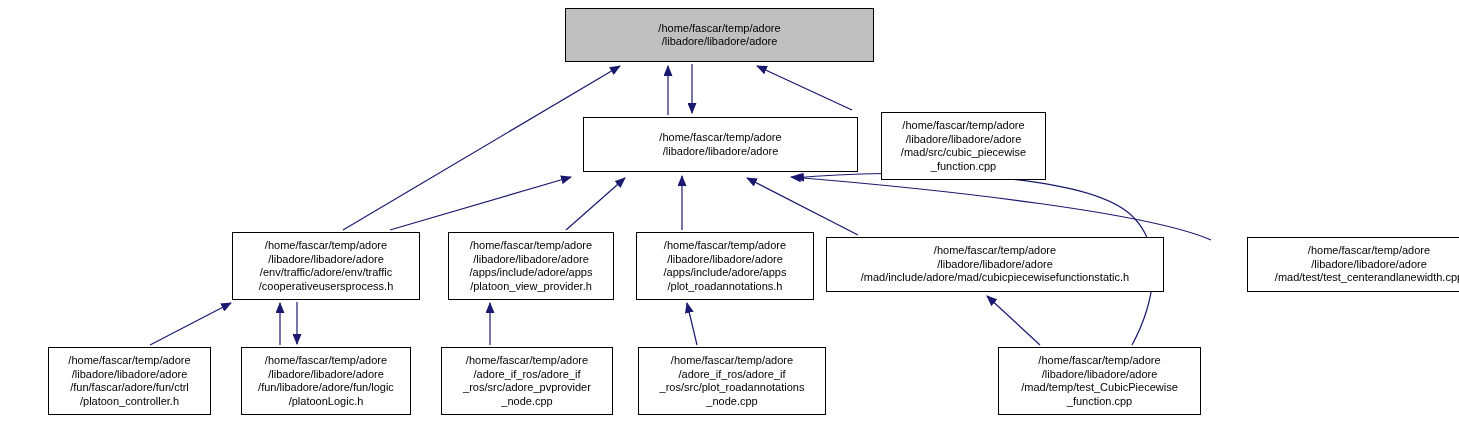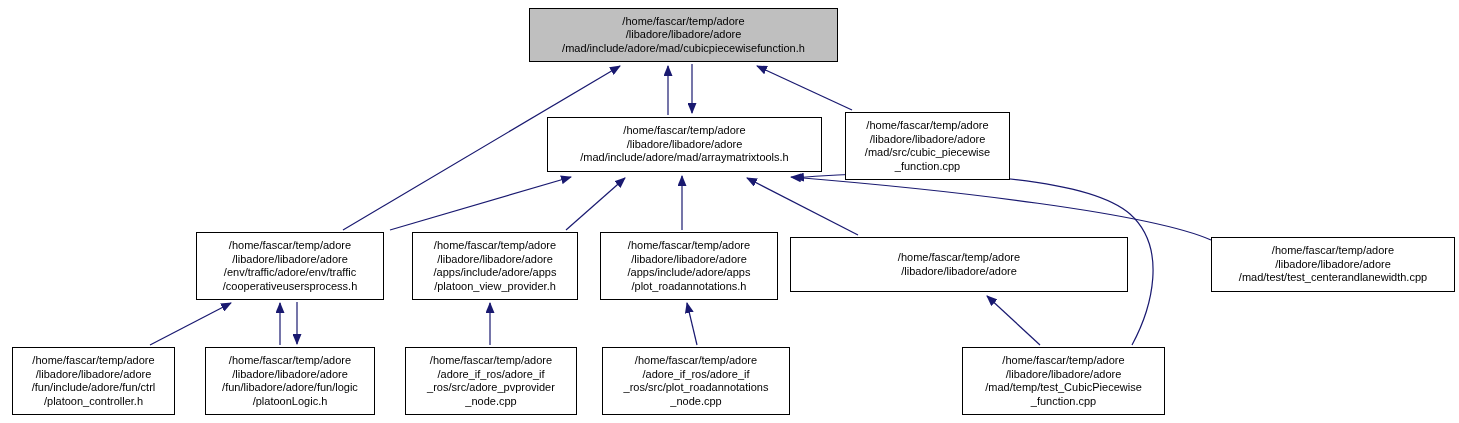--- a/index.html
+++ b/index.html
@@ -19,20 +19,21 @@
     border:1px solid #000000;
     display:flex;
     flex-direction:column;
     justify-content:center;
     align-items:center;
     font-size:11px;
     line-height:13.5px;
     color:#000000;
     white-space:nowrap;
     cursor:pointer;
+    margin-left:36px;
   }
   .node.highlighted{background:#bfbfbf;}
   .nline{text-align:center;}
 </style>
 </head>
 <body>
 
 <div id="stage">
   <svg id="edge-layer" width="1459" height="423" viewBox="0 0 1459 423" xmlns="http://www.w3.org/2000/svg">
     <defs>
@@ -54,26 +55,24 @@
       <path d="M280,345 L280,303" class="edge" stroke="#191970" marker-end="url(#arrow)"></path>
       <path d="M297,302 L297,344" class="edge" stroke="#191970" marker-end="url(#arrow)"></path>
       <path d="M490,345 L490,303" class="edge" stroke="#191970" marker-end="url(#arrow)"></path>
       <path d="M697,345 L687,303" class="edge" stroke="#191970" marker-end="url(#arrow)"></path>
       <path d="M1040,345 L987,296" class="edge" stroke="#191970" marker-end="url(#arrow)"></path>
     </svg>
   <div id="node-layer">
       <div class="node highlighted" style="left: 529px; top: 8px; width: 309px; height: 54px;">
         <div class="nline">/home/fascar/temp/adore</div>
         <div class="nline">/libadore/libadore/adore</div>
-        <div class="nline">/mad/include/adore/mad/cubicpiecewisefunction.h</div>
       </div>
       <div class="node" style="left: 547px; top: 117px; width: 275px; height: 55px;">
         <div class="nline">/home/fascar/temp/adore</div>
         <div class="nline">/libadore/libadore/adore</div>
-        <div class="nline">/mad/include/adore/mad/arraymatrixtools.h</div>
       </div>
       <div class="node" style="left: 845px; top: 112px; width: 165px; height: 68px;">
         <div class="nline">/home/fascar/temp/adore</div>
         <div class="nline">/libadore/libadore/adore</div>
         <div class="nline">/mad/src/cubic_piecewise</div>
         <div class="nline">_function.cpp</div>
       </div>
       <div class="node" style="left: 196px; top: 232px; width: 188px; height: 68px;">
         <div class="nline">/home/fascar/temp/adore</div>
         <div class="nline">/libadore/libadore/adore</div>
@@ -88,30 +87,31 @@
       </div>
       <div class="node" style="left: 600px; top: 232px; width: 178px; height: 68px;">
         <div class="nline">/home/fascar/temp/adore</div>
         <div class="nline">/libadore/libadore/adore</div>
         <div class="nline">/apps/include/adore/apps</div>
         <div class="nline">/plot_roadannotations.h</div>
       </div>
       <div class="node" style="left: 790px; top: 237px; width: 338px; height: 55px;">
         <div class="nline">/home/fascar/temp/adore</div>
         <div class="nline">/libadore/libadore/adore</div>
+        <div class="nline">/mad/include/adore/mad/cubicpiecewisefunctionstatic.h</div>
       </div>
       <div class="node" style="left: 1211px; top: 237px; width: 244px; height: 55px;">
         <div class="nline">/home/fascar/temp/adore</div>
         <div class="nline">/libadore/libadore/adore</div>
         <div class="nline">/mad/test/test_centerandlanewidth.cpp</div>
       </div>
       <div class="node" style="left: 12px; top: 347px; width: 163px; height: 68px;">
         <div class="nline">/home/fascar/temp/adore</div>
         <div class="nline">/libadore/libadore/adore</div>
-        <div class="nline">/fun/include/adore/fun/ctrl</div>
+        <div class="nline">/fun/fascar/adore/fun/ctrl</div>
         <div class="nline">/platoon_controller.h</div>
       </div>
       <div class="node" style="left: 205px; top: 347px; width: 170px; height: 68px;">
         <div class="nline">/home/fascar/temp/adore</div>
         <div class="nline">/libadore/libadore/adore</div>
         <div class="nline">/fun/libadore/adore/fun/logic</div>
         <div class="nline">/platoonLogic.h</div>
       </div>
       <div class="node" style="left: 405px; top: 347px; width: 172px; height: 68px;">
         <div class="nline">/home/fascar/temp/adore</div>

